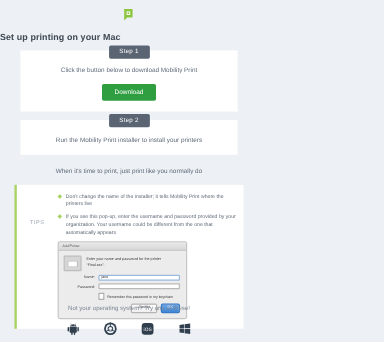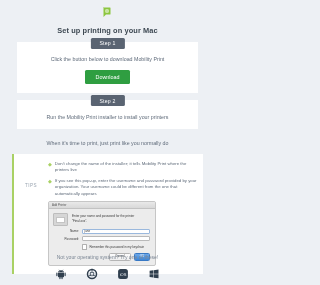--- a/index.html
+++ b/index.html
@@ -31,21 +31,21 @@
     padding-top: 7px;
   }
   .logo-mark {
     width: 11px;
     height: 13px;
     position: relative;
   }
   .logo-mark svg { display: block; }
 
   .page-title {
-    text-align: center;
+    text-align: left;
     font-size: 7.4px;
     font-weight: bold;
     color: #3d4852;
     letter-spacing: .1px;
     margin-top: 6px;
   }
 
   
   .card {
     background: #ffffff;

